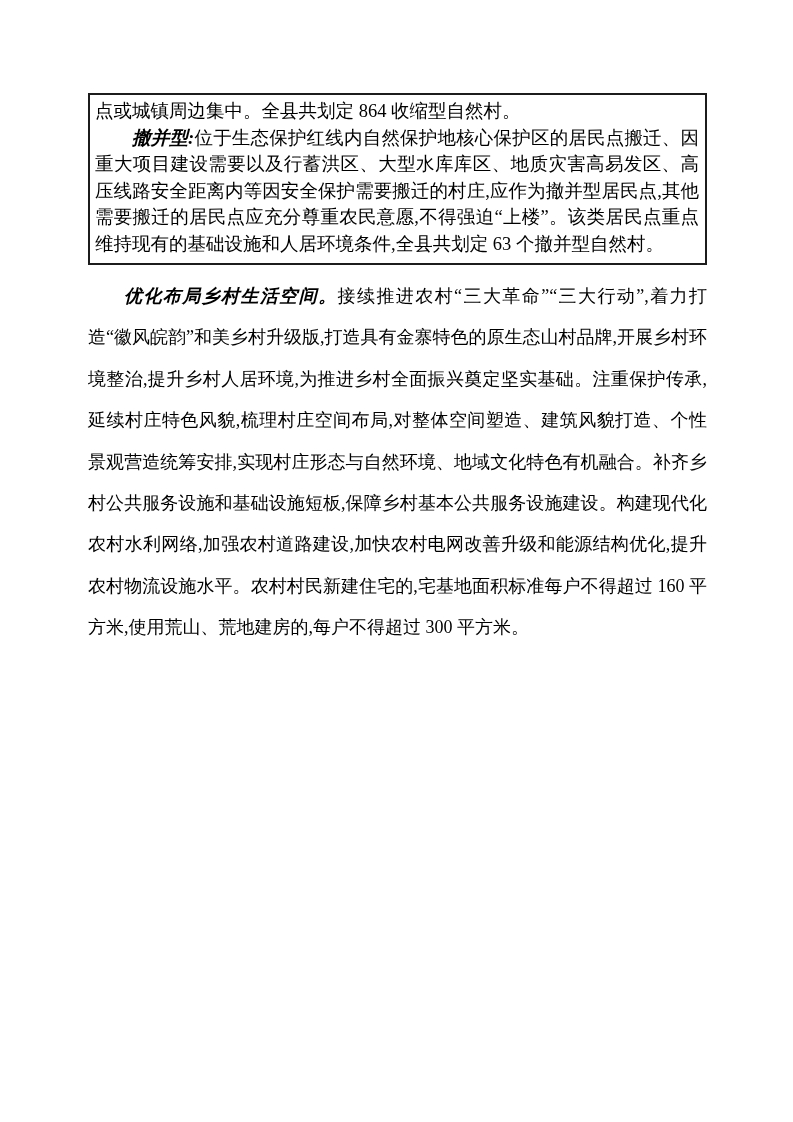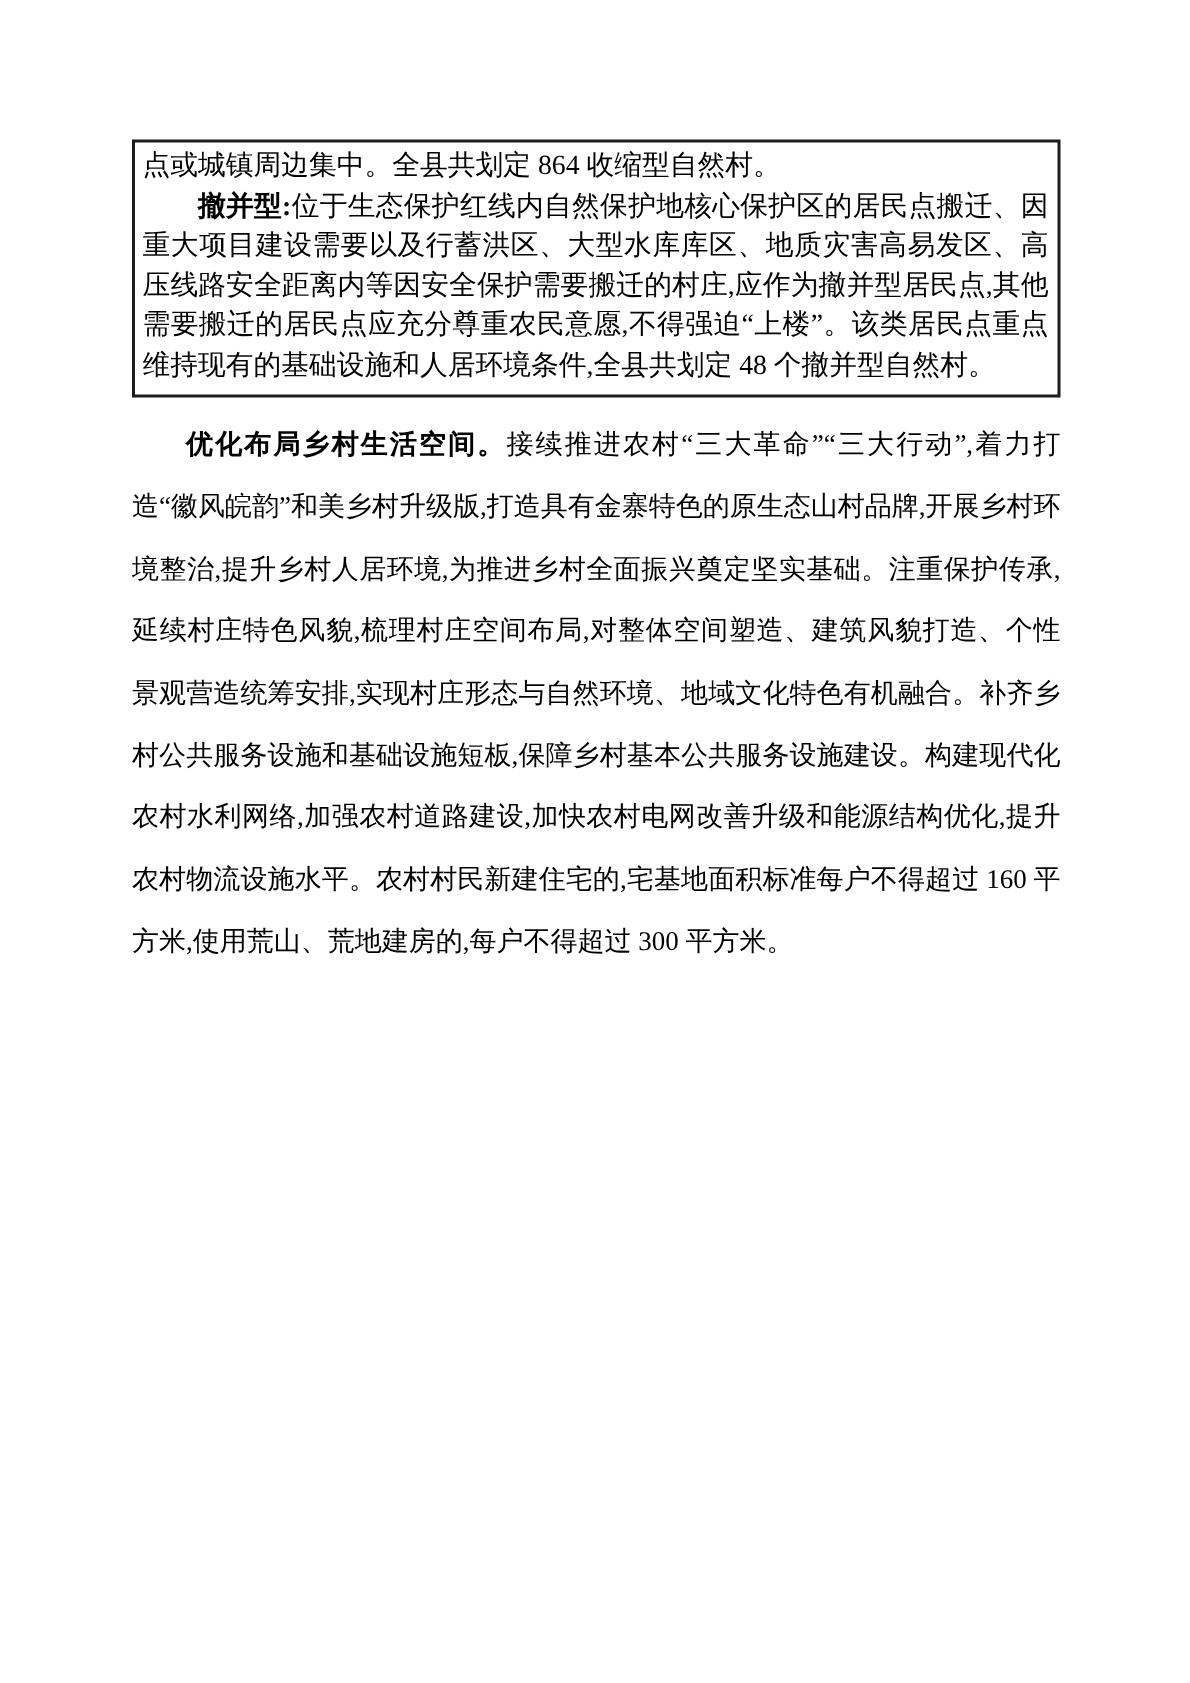--- a/index.html
+++ b/index.html
@@ -31,20 +31,21 @@
     text-align: justify;
   }
   .callout p {
     margin: 0;
   }
   .p-indent {
     text-indent: 2em;
   }
   .lead {
     font-weight: bold;
+    font-style: italic;
   }
   .body-block {
     margin-top: 11px;
   }
   .body-para {
     margin: 0;
     font-size: 18px;
     line-height: 41.4px;
     text-align: justify;
     text-indent: 2em;
@@ -60,21 +61,21 @@
   }
 </style>
 </head>
 <body>
 
 <div class="page">
   <div class="content">
 
     <div class="callout">
       <p><span>点或城镇周边集中。全县共划定 864 收缩型自然村。</span></p>
-      <p class="p-indent"><span class="lead">撤并型:</span><span>位于生态保护红线内自然保护地核心保护区的居民点搬迁、因重大项目建设需要以及行蓄洪区、大型水库库区、地质灾害高易发区、高压线路安全距离内等因安全保护需要搬迁的村庄,应作为撤并型居民点,其他需要搬迁的居民点应充分尊重农民意愿,不得强迫“上楼”。该类居民点重点维持现有的基础设施和人居环境条件,全县共划定 48 个撤并型自然村。</span></p>
+      <p class="p-indent"><span class="lead">撤并型:</span><span>位于生态保护红线内自然保护地核心保护区的居民点搬迁、因重大项目建设需要以及行蓄洪区、大型水库库区、地质灾害高易发区、高压线路安全距离内等因安全保护需要搬迁的村庄,应作为撤并型居民点,其他需要搬迁的居民点应充分尊重农民意愿,不得强迫“上楼”。该类居民点重点维持现有的基础设施和人居环境条件,全县共划定 63 个撤并型自然村。</span></p>
     </div>
 
     <div class="body-block">
       <p class="body-para"><span class="lead">优化布局乡村生活空间。</span><span>接续推进农村“三大革命”“三大行动”,着力打造“徽风皖韵”和美乡村升级版,打造具有金寨特色的原生态山村品牌,开展乡村环境整治,提升乡村人居环境,为推进乡村全面振兴奠定坚实基础。注重保护传承,延续村庄特色风貌,梳理村庄空间布局,对整体空间塑造、建筑风貌打造、个性景观营造统筹安排,实现村庄形态与自然环境、地域文化特色有机融合。补齐乡村公共服务设施和基础设施短板,保障乡村基本公共服务设施建设。构建现代化农村水利网络,加强农村道路建设,加快农村电网改善升级和能源结构优化,提升农村物流设施水平。农村村民新建住宅的,宅基地面积标准每户不得超过 160 平方米,使用荒山、荒地建房的,每户不得超过 300 平方米。</span></p>
 
     </div>
 
   </div>
 
   <div class="page-num">27</div>

